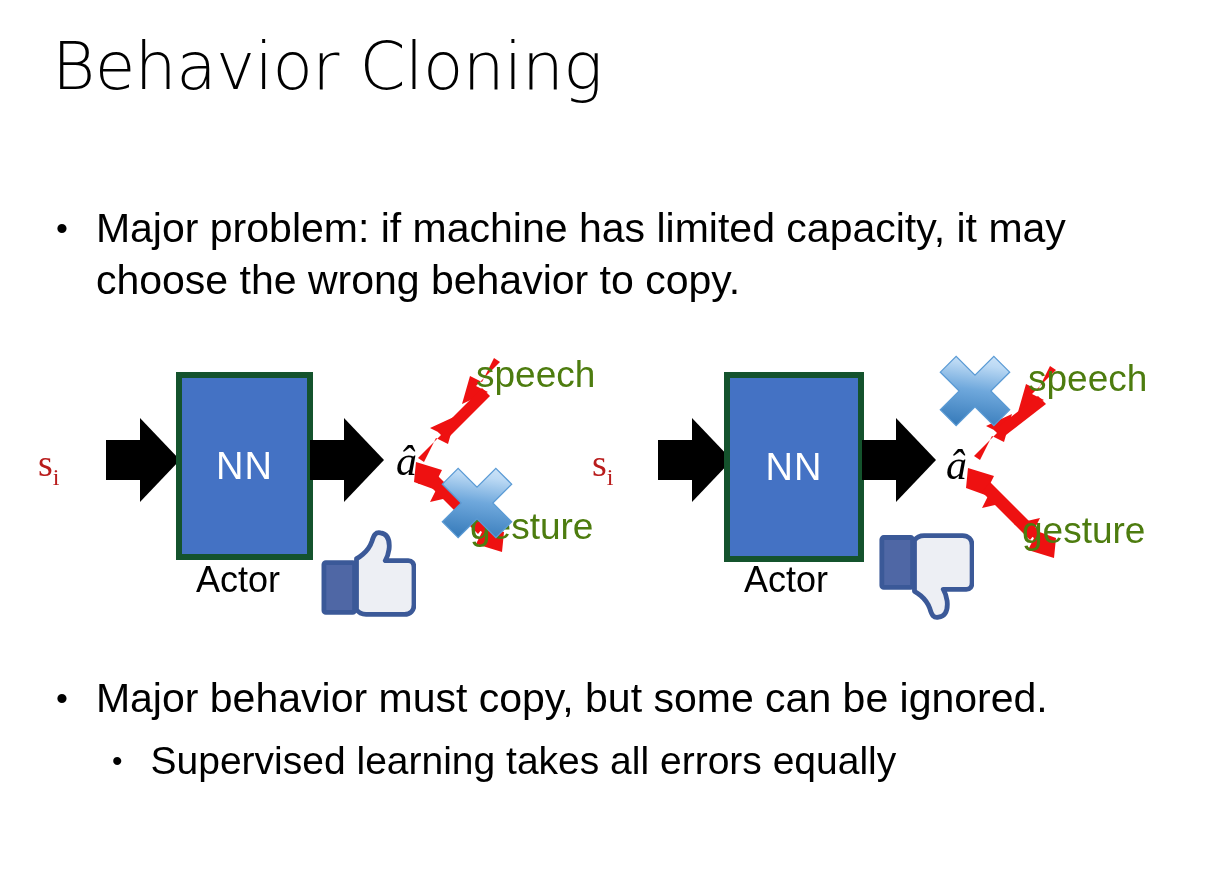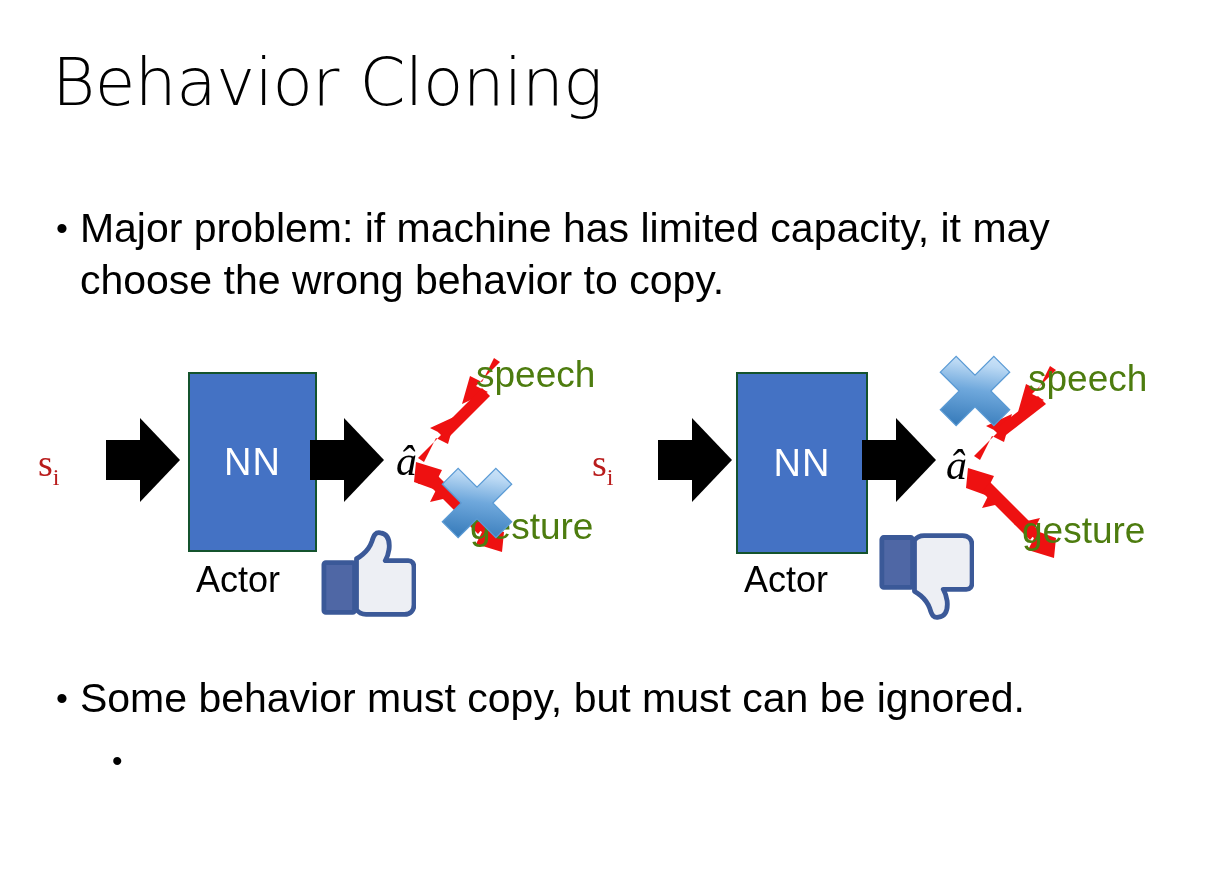--- a/index.html
+++ b/index.html
@@ -14,21 +14,21 @@
     background: #ffffff;
     overflow: hidden;
     font-family: "Liberation Sans", sans-serif;
     color: #000000;
   }
 
   
   .slide-title {
     position: absolute;
     left: 52px;
-    top: 44px;
+    top: 28px;
     font-family: "DejaVu Sans", sans-serif;
     font-weight: 300;
     font-size: 66px;
     line-height: 78px;
     letter-spacing: -0.5px;
     color: #000;
     white-space: nowrap;
   }
 
   
@@ -42,20 +42,21 @@
     line-height: 52px;
     margin-right: 12px;
     flex: 0 0 auto;
   }
   .bullet-text {
     font-family: "Liberation Sans Narrow", "Liberation Sans", sans-serif;
     font-stretch: condensed;
     font-size: 41px;
     line-height: 52px;
     color: #000;
+    margin-left: 16px;
   }
 
   #bullet-top    { left: 56px;  top: 202px; width: 1060px; }
   #bullet-bottom { left: 56px;  top: 672px; width: 1110px; }
   #bullet-sub    { left: 112px; top: 735px; width: 1060px; }
 
   #bullet-sub .bullet-dot { font-size: 30px; }
   #bullet-sub .bullet-text { font-size: 39px; }
 
   
@@ -104,25 +105,24 @@
     border-top: 42px solid transparent;
     border-bottom: 42px solid transparent;
     border-left: 40px solid #000;
   }
   .block-arrow { background: transparent; width: 76px; height: 84px; }
 
   
   .nn-box {
     position: absolute;
     background: #4472C4;
-    border: 2px solid #14532d;
+    border: 6px solid #14532d;
     display: flex;
     align-items: center;
     justify-content: center;
-    margin-left: 12px;
   }
   .nn-box span {
     color: #ffffff;
     font-family: "Liberation Sans", sans-serif;
     font-size: 38px;
     letter-spacing: 1px;
   }
 
   .actor-label {
     position: absolute;
@@ -315,20 +315,21 @@
         <path d="M38,30 C38,30 50,24 54,12 C56,5 58,2 63,3 C70,4 73,10 72,20 C71,27 68,32 68,32
                  L92,32 C96,32 98,35 98,39 L98,78 C98,84 94,88 88,88 L48,88
                  C44,88 40,86 38,83 Z" fill="#EDEFF4" stroke="#3B5998" stroke-width="5" stroke-linejoin="round"></path>
         <rect x="4" y="34" width="32" height="52" rx="2" fill="#4F67A5" stroke="#3B5998" stroke-width="5"></rect>
       </g>
     </svg>
   </div>
 
   <div class="bullet-block" id="bullet-bottom">
     <span class="bullet-dot">•</span>
-    <span class="bullet-text">Some behavior must copy, but must can be ignored.</span>
+    <span class="bullet-text">Major behavior must copy, but some can be ignored.</span>
   </div>
 
   <div class="bullet-block" id="bullet-sub">
     <span class="bullet-dot">•</span>
+    <span class="bullet-text">Supervised learning takes all errors equally</span>
   </div>
 
 </div>
 
 </body></html>

